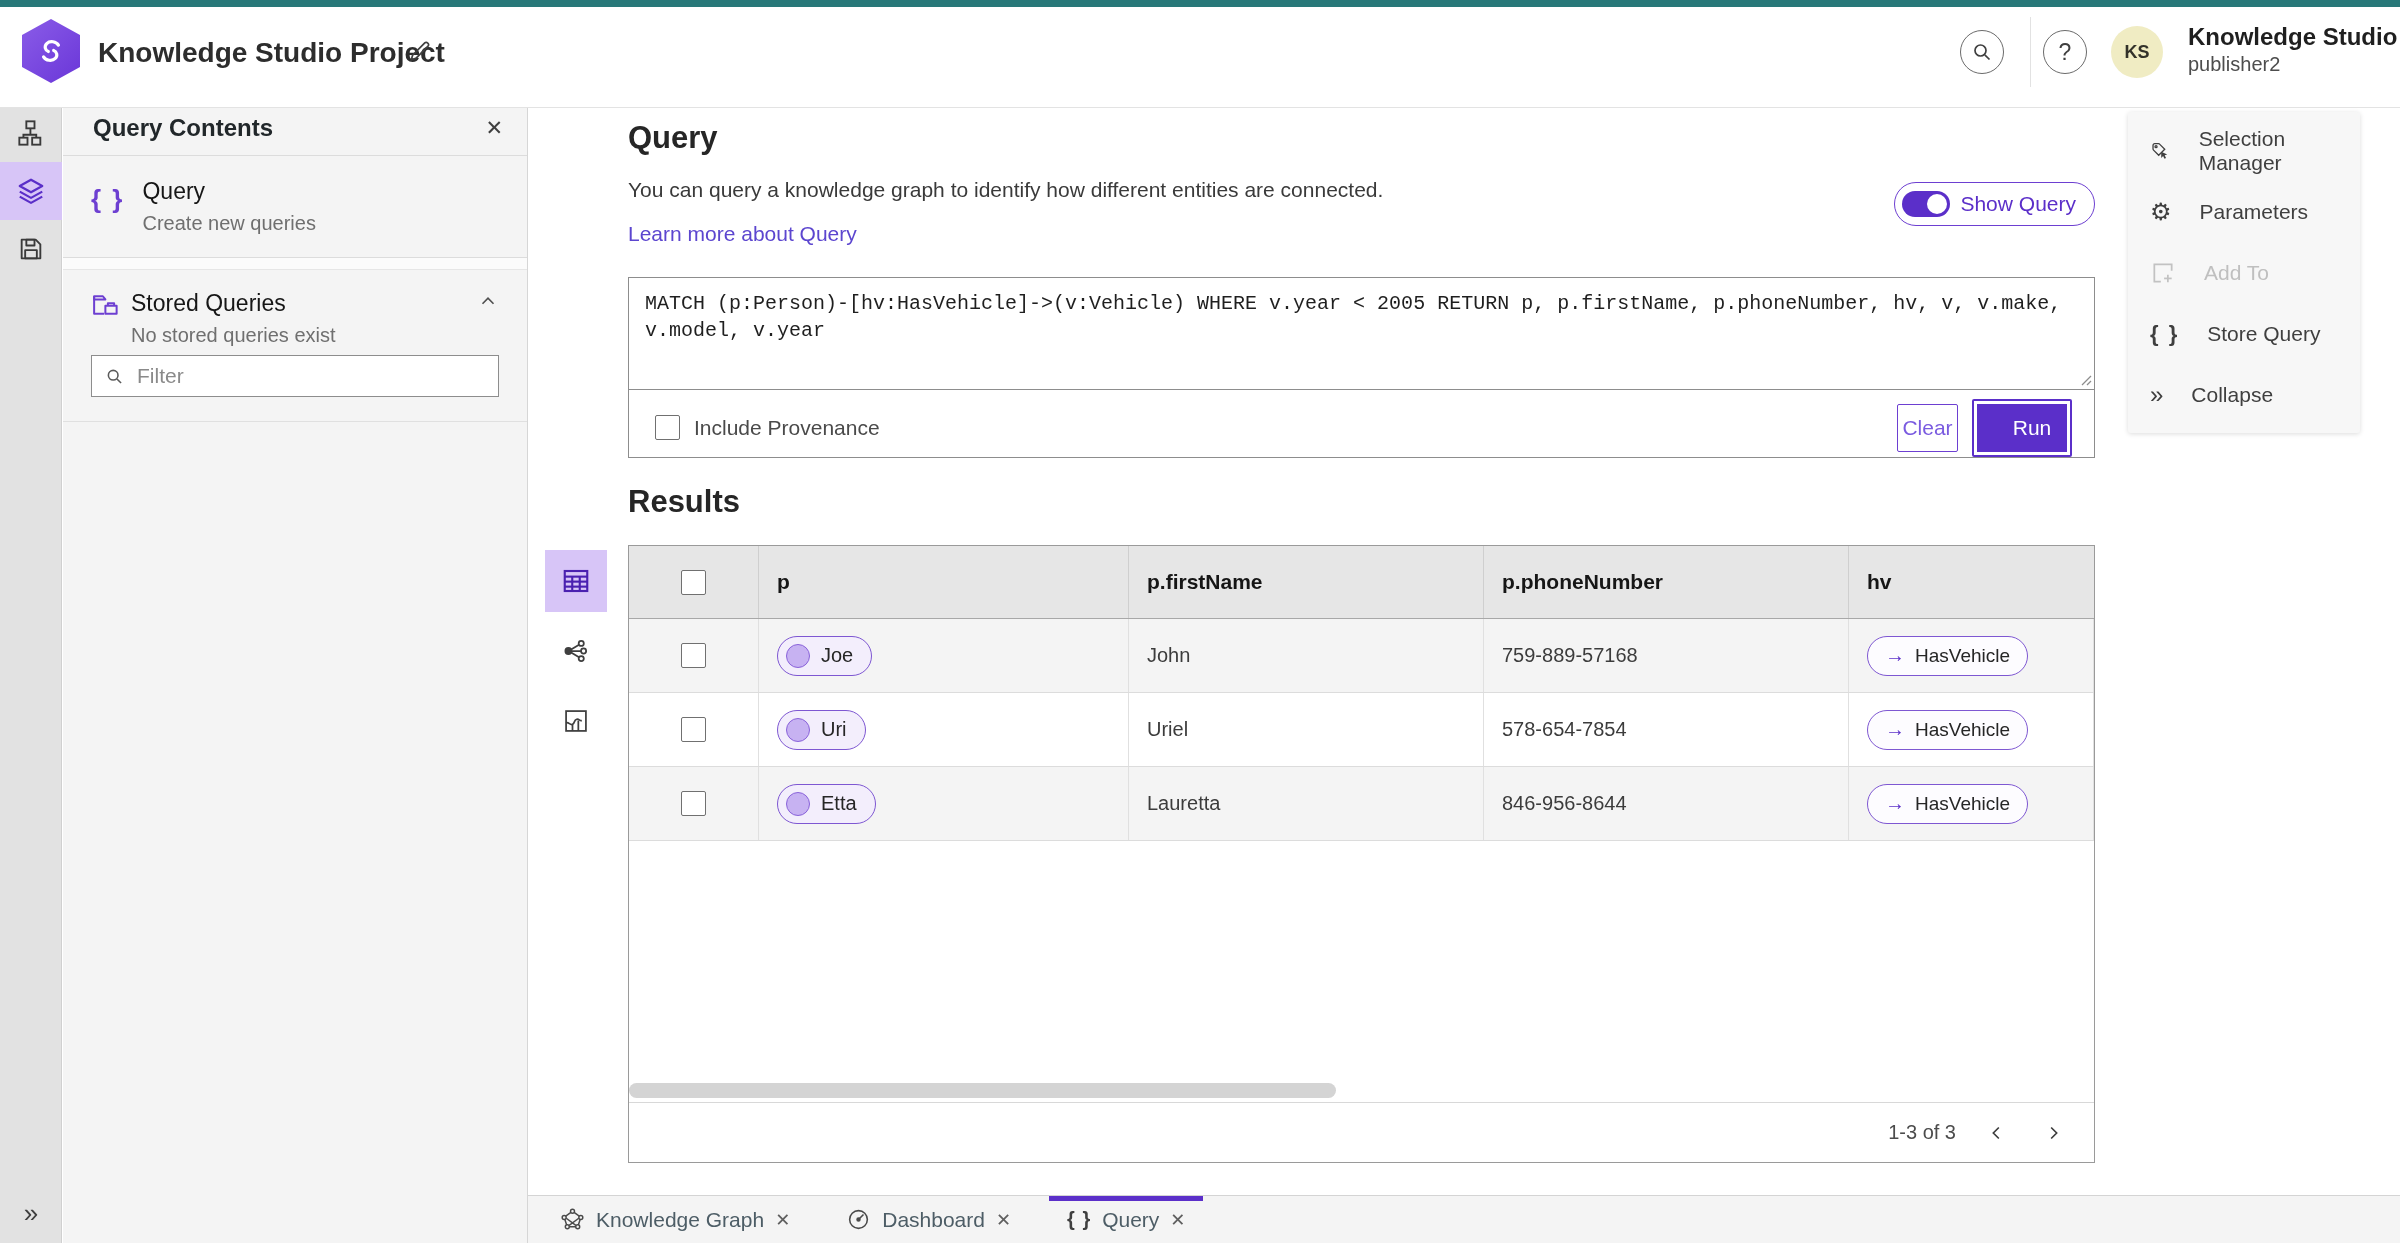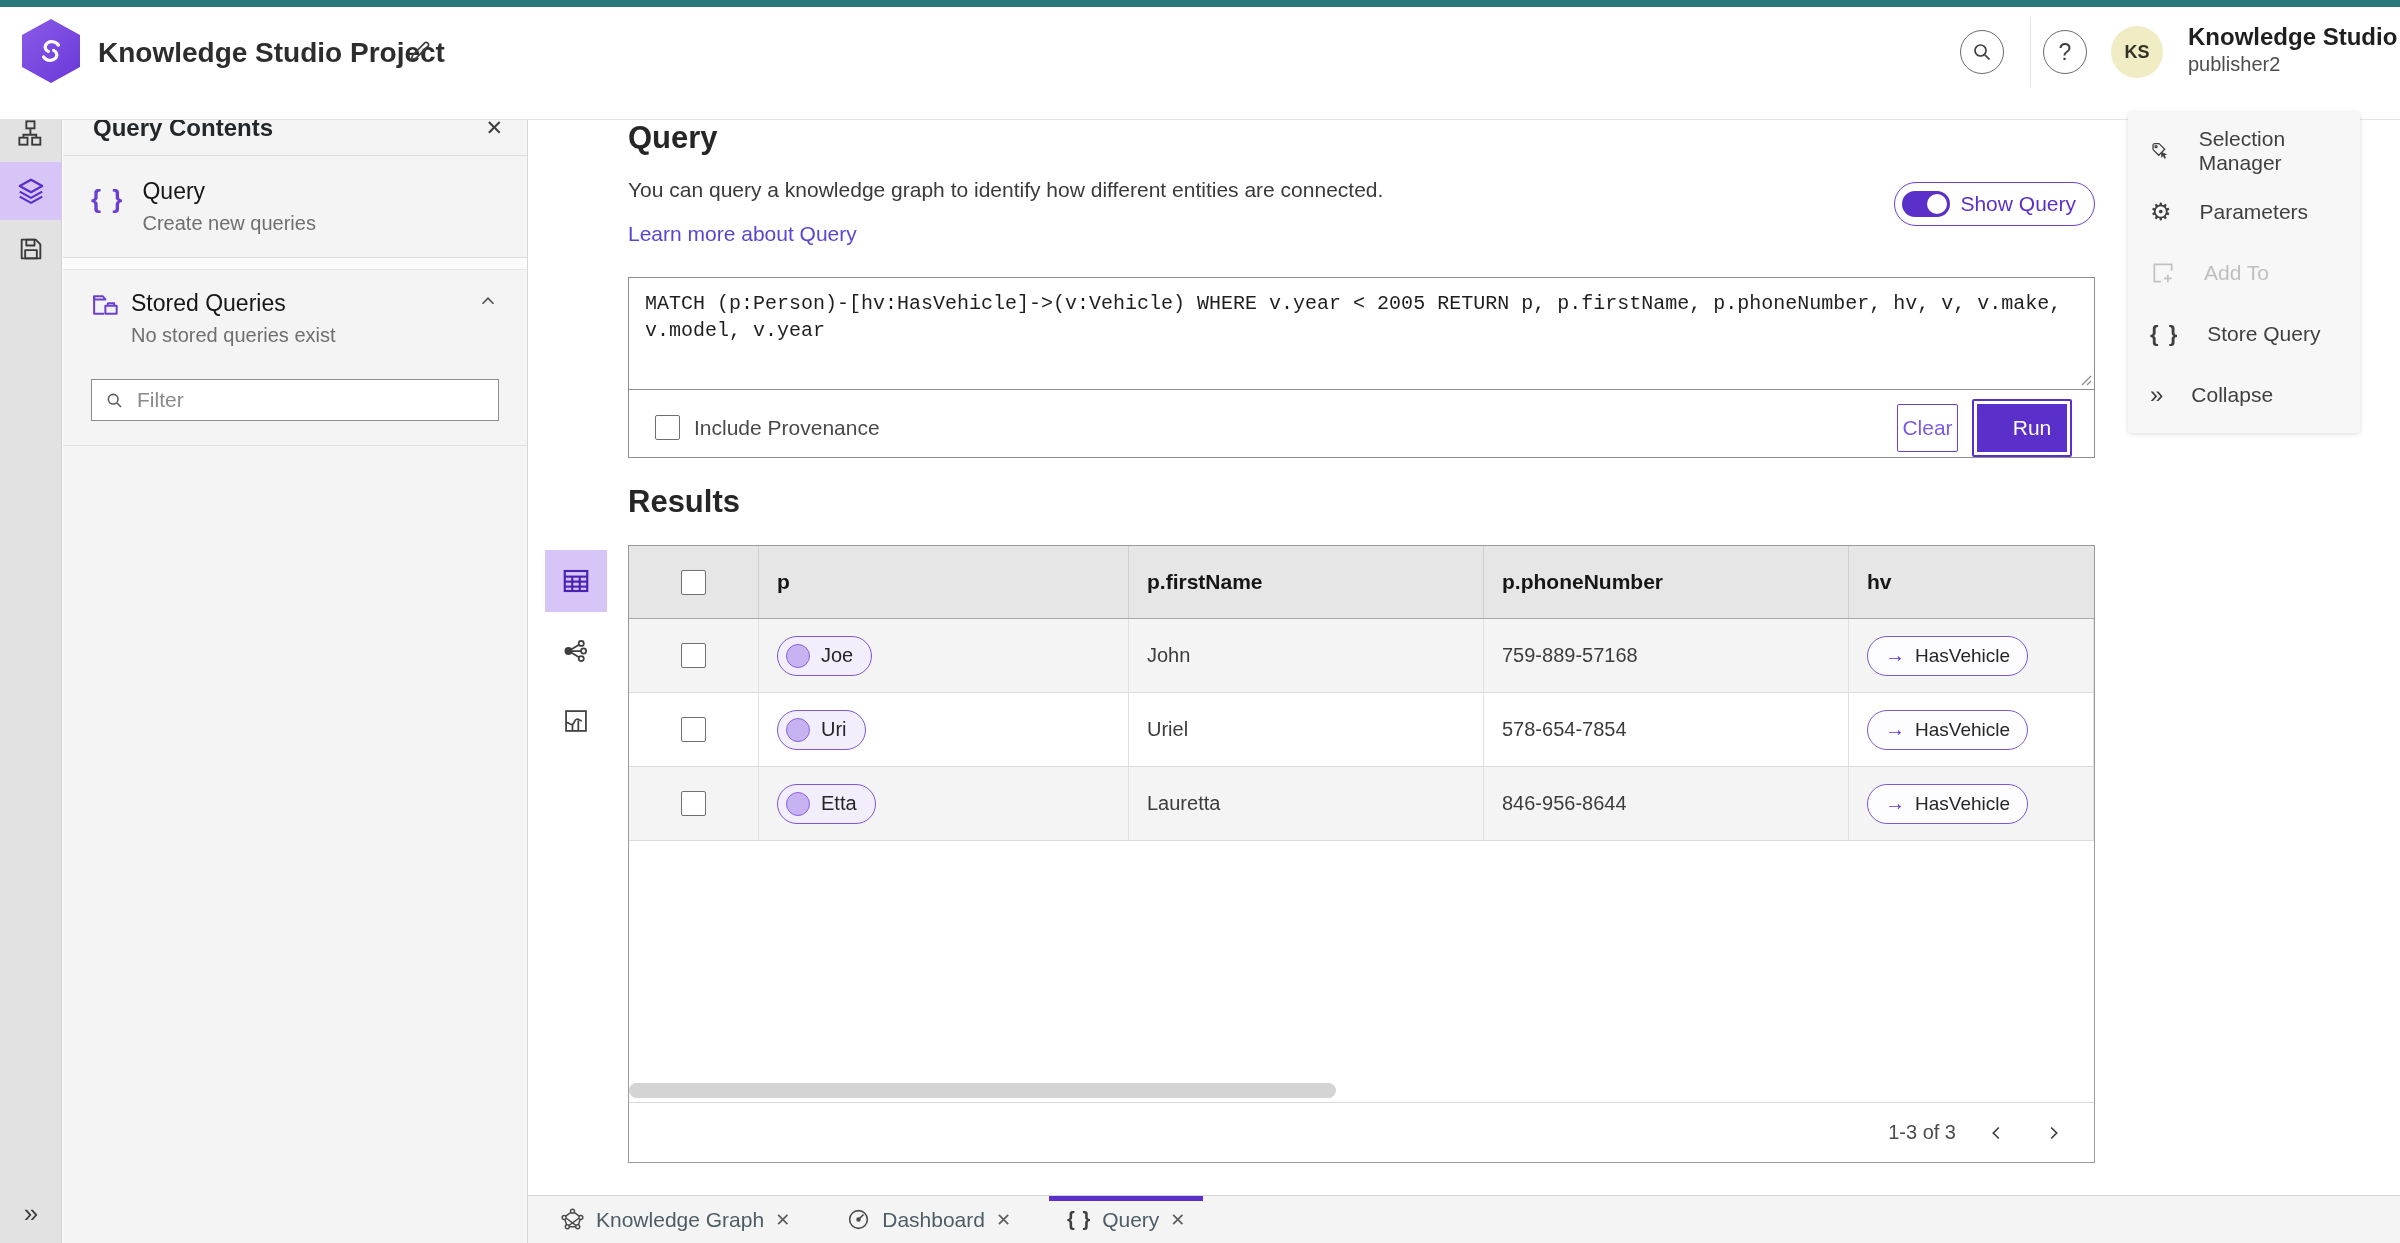--- a/index.html
+++ b/index.html
@@ -7,21 +7,21 @@
     --pill-border:#7e57d2; --pill-fill:#f3eefc; --node-circle:#c7b2f2;
     --link:#5c46cf; --selected-rail-bg:#d7c5f7; --avatar-bg:#f0ecc3;
   }
   *{box-sizing:border-box;margin:0;padding:0;}
   html,body{width:2400px;height:1243px;overflow:hidden;}
   body{font-family:"Liberation Sans",sans-serif;background:#fff;position:relative;color:#262626;}
   svg{display:block;}
 
   
   .top-strip{position:absolute;left:0;top:0;width:2400px;height:7px;background:var(--top-strip);}
-  .hdr{position:absolute;left:0;top:7px;width:2400px;height:113px;background:#fff;border-bottom:1px solid #e3e3e3;z-index:5;}
+  .hdr{position:absolute;left:0;top:7px;width:2400px;height:101px;background:#fff;border-bottom:1px solid #e3e3e3;z-index:5;}
   .logo{position:absolute;left:22px;top:12px;width:58px;height:64px;background:linear-gradient(135deg,#8a5ce8,#6a36d8);
         clip-path:polygon(50% 0,100% 25%,100% 75%,50% 100%,0 75%,0 25%);display:flex;align-items:center;justify-content:center;}
   .app-title{position:absolute;left:98px;top:30px;font-size:28px;font-weight:600;color:#2d2d2d;}
   .pencil-btn{position:absolute;left:402px;top:26px;width:36px;height:36px;display:flex;align-items:center;justify-content:center;cursor:pointer;}
   .circle-btn{position:absolute;top:23px;width:44px;height:44px;border:1.5px solid #6b6b6b;border-radius:50%;
               display:flex;align-items:center;justify-content:center;background:#fff;cursor:pointer;}
   .hdr-divider{position:absolute;left:2030px;top:10px;width:1px;height:70px;background:#e2e2e2;}
   .help-glyph{font-size:23px;color:#3f3f3f;}
   .avatar{position:absolute;left:2111px;top:19px;width:52px;height:52px;border-radius:50%;background:var(--avatar-bg);
           display:flex;align-items:center;justify-content:center;font-size:18px;font-weight:600;color:#33322a;cursor:pointer;}
@@ -41,21 +41,21 @@
   .panel-title{font-size:24px;font-weight:600;color:#21272a;flex:1;}
   .x-btn{font-size:21px;color:#3f3f3f;cursor:pointer;line-height:1;}
   .panel-item{display:flex;align-items:flex-start;gap:18px;padding:22px 28px;border-bottom:1px solid #dcdcdc;cursor:pointer;}
   .braces{color:var(--accent-border);font-size:26px;font-weight:600;letter-spacing:2px;margin-top:6px;}
   .pi-title{font-size:23px;color:#161616;}
   .pi-sub{font-size:20px;color:#6f6f6f;margin-top:7px;}
   .panel-gap{height:12px;background:#fbfbfb;border-bottom:1px solid #e6e6e6;}
   .stored{padding:20px 28px 24px;border-bottom:1px solid #e0e0e0;}
   .stored-head{display:flex;align-items:flex-start;gap:10px;cursor:pointer;}
   .stored-text{flex:1;}
-  .filter-box{margin-top:32px;height:42px;border:1px solid #8d8d8d;background:#fff;display:flex;align-items:center;gap:12px;padding:0 12px;}
+  .filter-box{margin-top:8px;height:42px;border:1px solid #8d8d8d;background:#fff;display:flex;align-items:center;gap:12px;padding:0 12px;}
   .filter-box input{border:none;outline:none;flex:1;font-size:21px;font-family:"Liberation Sans",sans-serif;color:#262626;background:transparent;}
   .filter-box input::placeholder{color:#8a8a8a;}
 
   
   .main{position:absolute;left:528px;top:96px;right:0;bottom:48px;background:#fff;overflow:hidden;}
   .h1{position:absolute;left:100px;top:24px;font-size:31px;font-weight:700;color:#262626;}
   .desc{position:absolute;left:100px;top:82px;font-size:21px;color:#3a3a3a;}
   .learn-link{position:absolute;left:100px;top:126px;font-size:21px;color:var(--link);cursor:pointer;}
   .show-toggle{position:absolute;right:305px;top:86px;height:44px;border:1.5px solid var(--accent-border);border-radius:22px;
                display:flex;align-items:center;gap:10px;padding:0 18px 0 7px;cursor:pointer;background:#fff;}

